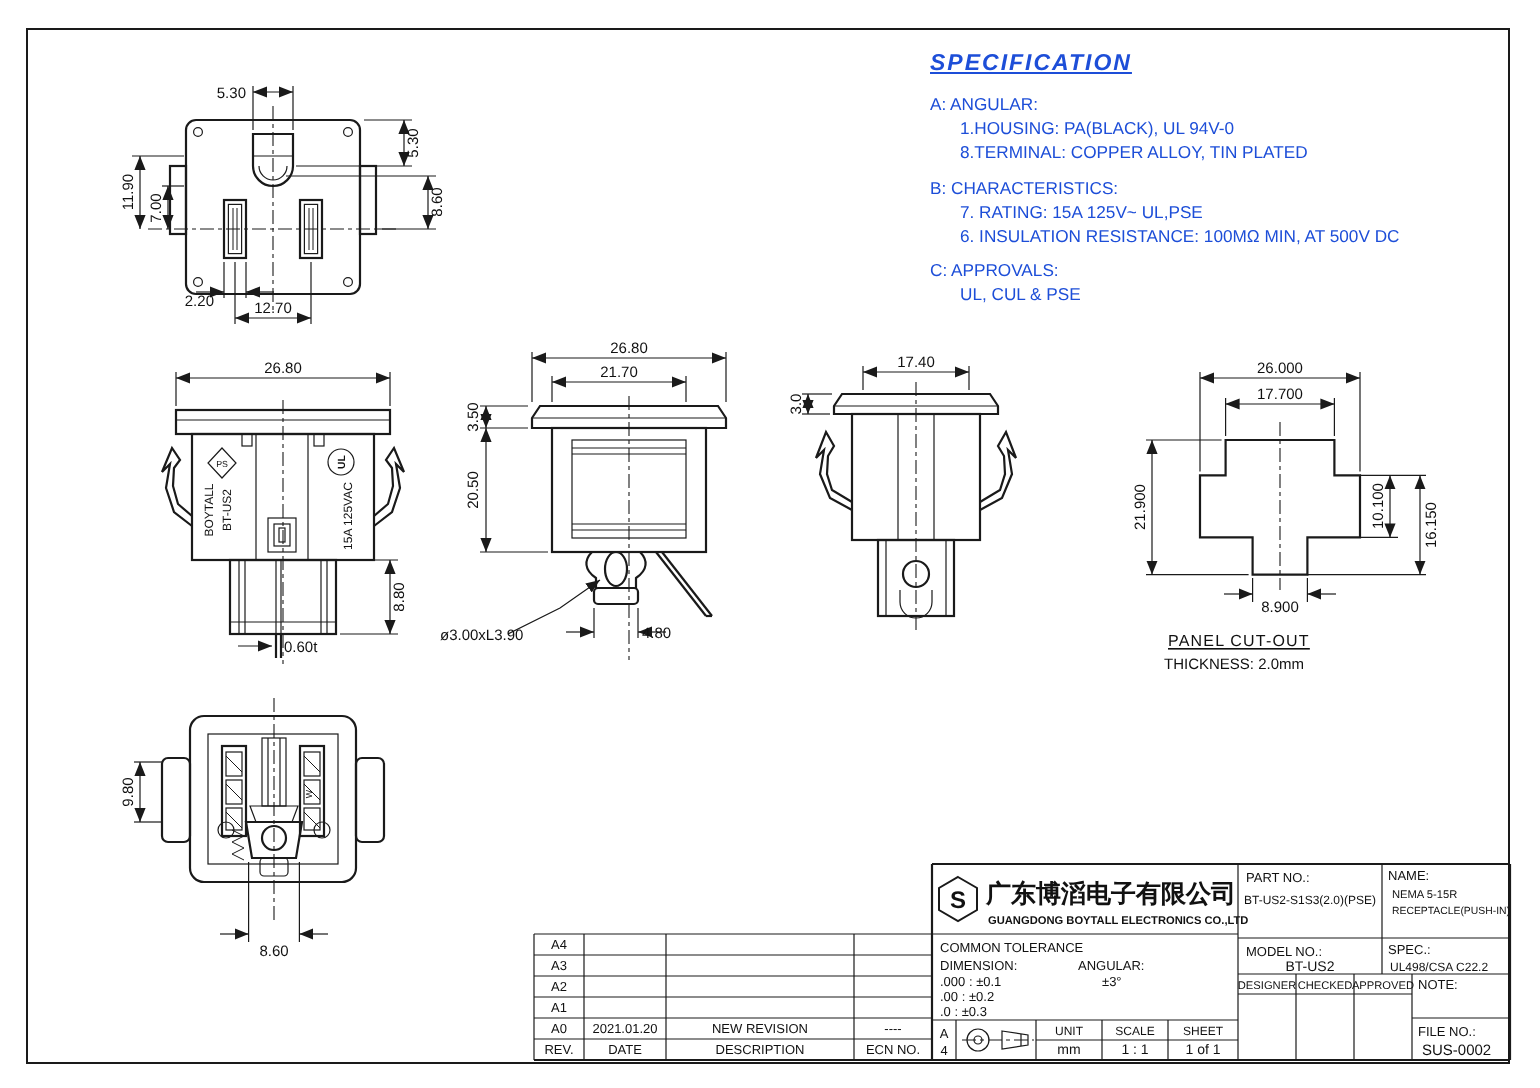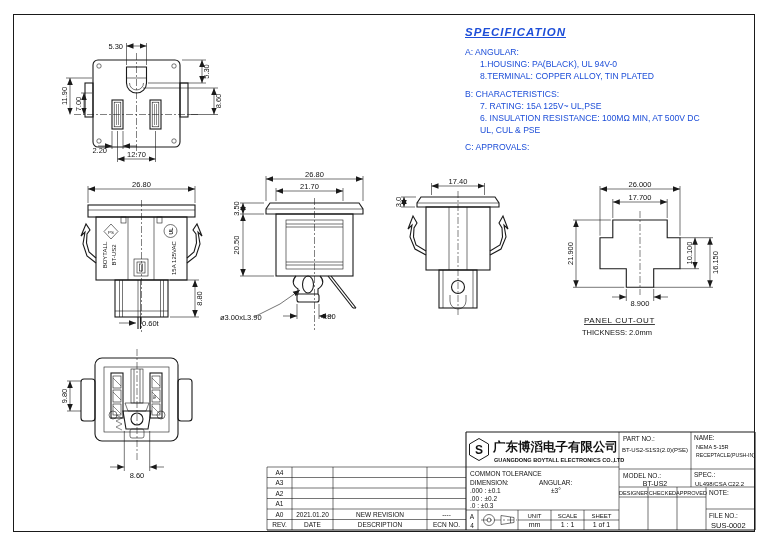--- a/index.html
+++ b/index.html
@@ -48,22 +48,22 @@
   <div class="frame"></div>
 
   <div class="spec">
     <div class="spec-title">SPECIFICATION</div>
     <div class="spec-line">A: ANGULAR:</div>
     <div class="spec-line spec-ind">1.HOUSING: PA(BLACK), UL 94V-0</div>
     <div class="spec-line spec-ind">8.TERMINAL: COPPER ALLOY, TIN PLATED</div>
     <div class="spec-line spec-sec">B: CHARACTERISTICS:</div>
     <div class="spec-line spec-ind">7. RATING: 15A 125V~ UL,PSE</div>
     <div class="spec-line spec-ind">6. INSULATION RESISTANCE: 100MΩ MIN, AT 500V DC</div>
+    <div class="spec-line spec-sec">C: APPROVALS:</div>
     <div class="spec-line spec-ind">UL, CUL &amp; PSE</div>
-    <div class="spec-line spec-sec">C: APPROVALS:</div>
   </div>
 
   <svg class="v" style="left:28px;top:25px" width="235" height="155">
     <g>
       <rect class="o" x="65" y="35" width="87" height="87" rx="5"></rect>
       <circle class="t" cx="71" cy="41" r="2.2"></circle>
         <circle class="t" cx="146" cy="41" r="2.2"></circle>
       <circle class="t" cx="71" cy="116" r="2.2"></circle>
         <circle class="t" cx="146" cy="116" r="2.2"></circle>
       <rect class="o" x="57" y="58" width="8" height="34"></rect>

